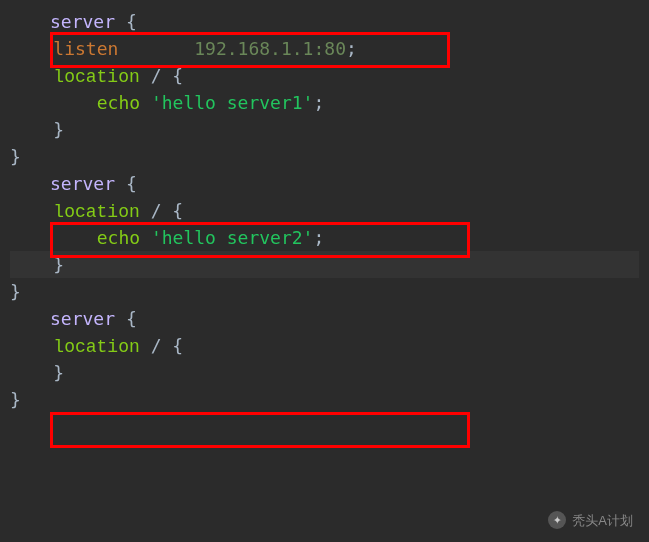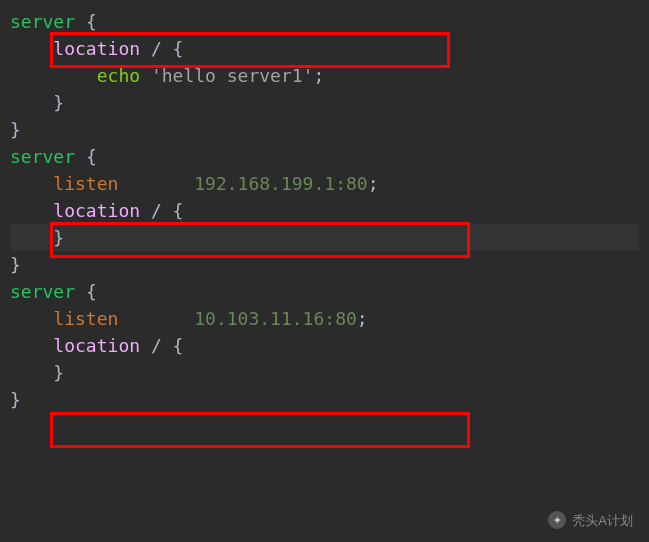--- a/index.html
+++ b/index.html
@@ -16,29 +16,29 @@
     position: relative;
   }
   .code-container {
     padding: 8px 10px;
     position: relative;
   }
   .line {
     white-space: pre;
     height: 27px;
   }
-  .kw-server { color: #22c55e; }
+  .kw-server { color: #c4b5fd; margin-left: 40px; }
   .kw-listen { color: #cc7832; }
-  .kw-location { color: #f0abfc; }
+  .kw-location { color: #84cc16; font-family: Liberation Mono, monospace; }
   .kw-echo { color: #84cc16; }
   .brace { color: #a9b7c6; }
   .slash { color: #a9b7c6; }
   .semi { color: #a9b7c6; }
   .ip { color: #6a8759; }
-  .string { color: #a3a3a3; }
+  .string { color: #22c55e; }
   .highlight-box {
     position: absolute;
     border: 3px solid #ff0000;
     box-sizing: border-box;
     pointer-events: none;
   }
   .box1 { top: 32px; left: 50px; width: 400px; height: 36px; }
   .box2 { top: 222px; left: 50px; width: 420px; height: 36px; }
   .box3 { top: 412px; left: 50px; width: 420px; height: 36px; }
   .cursor-line {
@@ -70,33 +70,33 @@
 </head>
 <body>
 
 <div class="code-container">
 
   <div class="highlight-box box1"></div>
   <div class="highlight-box box2"></div>
   <div class="highlight-box box3"></div>
 
   <div class="line"><span class="kw-server">server</span> <span class="brace">{</span></div>
+  <div class="line">    <span class="kw-listen">listen</span>       <span class="ip">192.168.1.1:80</span><span class="semi">;</span></div>
   <div class="line">    <span class="kw-location">location</span> <span class="slash">/</span> <span class="brace">{</span></div>
   <div class="line">        <span class="kw-echo">echo</span> <span class="string">'hello server1'</span><span class="semi">;</span></div>
   <div class="line">    <span class="brace">}</span></div>
   <div class="line"><span class="brace">}</span></div>
 
   <div class="line"><span class="kw-server">server</span> <span class="brace">{</span></div>
-  <div class="line">    <span class="kw-listen">listen</span>       <span class="ip">192.168.199.1:80</span><span class="semi">;</span></div>
   <div class="line">    <span class="kw-location">location</span> <span class="slash">/</span> <span class="brace">{</span></div>
+  <div class="line">        <span class="kw-echo">echo</span> <span class="string">'hello server2'</span><span class="semi">;</span></div>
   <div class="line cursor-line">    <span class="brace">}</span></div>
   <div class="line"><span class="brace">}</span></div>
 
   <div class="line"><span class="kw-server">server</span> <span class="brace">{</span></div>
-  <div class="line">    <span class="kw-listen">listen</span>       <span class="ip">10.103.11.16:80</span><span class="semi">;</span></div>
   <div class="line">    <span class="kw-location">location</span> <span class="slash">/</span> <span class="brace">{</span></div>
   <div class="line">    <span class="brace">}</span></div>
   <div class="line"><span class="brace">}</span></div>
 
 </div>
 
 <div class="watermark">
   <span class="wm-icon">✦</span>
   <span>秃头A计划</span>
 </div>

